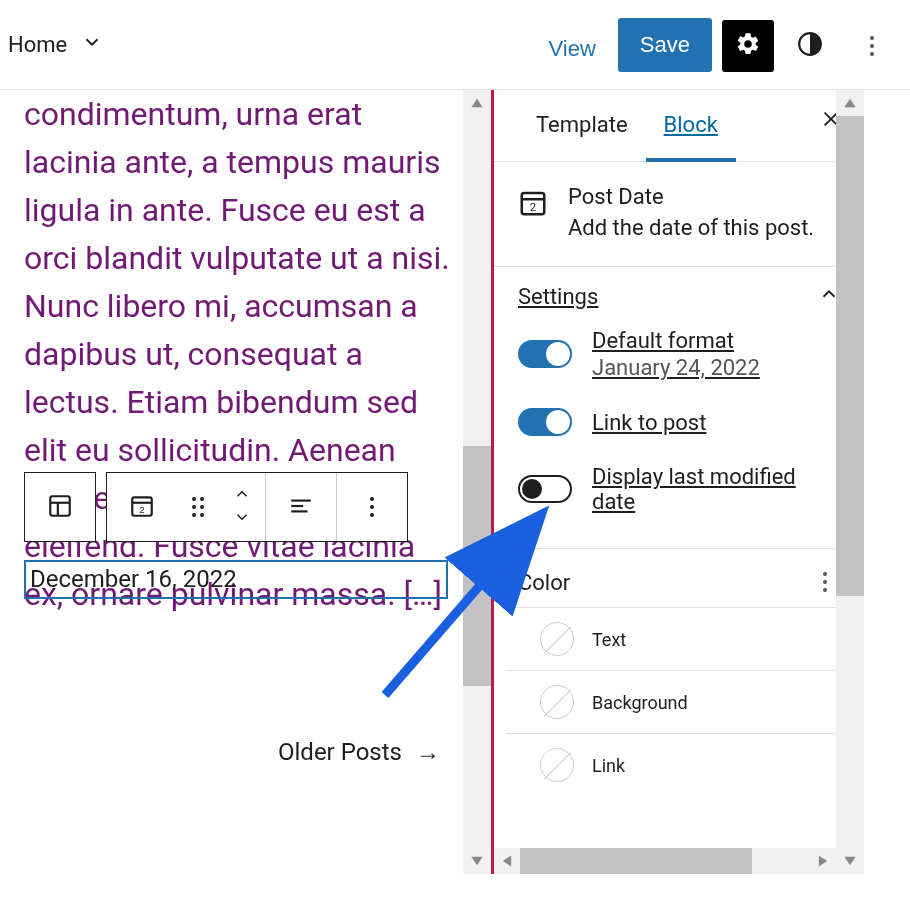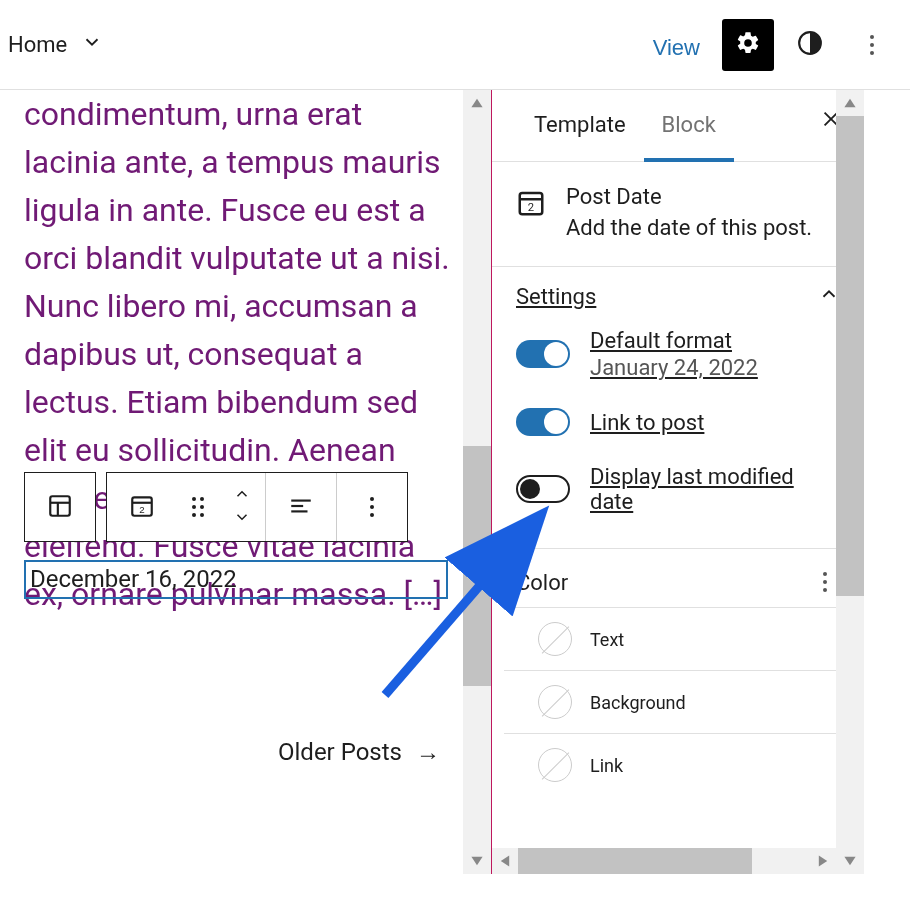--- a/index.html
+++ b/index.html
@@ -44,25 +44,25 @@
   .move-arrows svg { width:18px; height:18px; }
   .kebab { flex-direction:column; gap:4px; }
   .kebab span { width:4px; height:4px; border-radius:50%; background:#1e1e1e; }
 
   .date-field { position:absolute; left:24px; top:470px; width:424px; border:2px solid #2271b1; padding:3px 4px 4px 4px; font-size:24px; }
 
   .older-posts { position:absolute; left:278px; top:648px; font-size:24px; display:flex; align-items:center; gap:14px; cursor:pointer; }
   .older-posts .arr { font-size:24px; }
 
   
-  .sidebar { position:relative; width: 373px; height:100%; border-left:1px solid #be185d; }
+  .sidebar { position:relative; width: 373px; height:100%; border-left:3px solid #be185d; }
   .sidebar .vscroll { right:0; }
   .tabs { display:flex; align-items:center; height:72px; border-bottom:1px solid #e0e0e0; padding: 0 24px; position:relative; }
   .tab { font-size:22px; padding: 0 18px; height:100%; display:flex; align-items:center; cursor:pointer; border-bottom: 4px solid transparent; margin-bottom:-1px; }
-  .tab.active { color:#737373; border-bottom:4px solid #2271b1; }
+  .tab.active { color:#0369a1; border-bottom:4px solid #2271b1;text-decoration:underline; }
   .close-x { position:absolute; right:22px; top:18px; cursor:pointer; }
   .close-x svg { width:22px; height:22px; stroke:#1e1e1e; stroke-width:2; }
 
   .block-head { display:flex; align-items:flex-start; gap:20px; padding: 22px 24px 26px 24px; border-bottom:1px solid #e0e0e0; }
   .block-head .blk-icon { width:30px; height:30px; margin-top: 4px; }
   .block-head .title { font-size:22px; }
   .block-head .desc { font-size:22px; margin-top: 6px; }
 
   .panel-title-row { display:flex; align-items:center; justify-content:space-between; padding: 16px 24px 4px 24px; font-size:22px; }
   .chev-up svg { width:22px; height:22px; stroke:#1e1e1e; stroke-width:2; fill:none; }
@@ -106,20 +106,21 @@
   <div class="home-dd">
     <span>Home</span>
     <span class="chev-down">
       <svg viewBox="0 0 24 24">
           <polyline points="6 9 12 15 18 9"></polyline>
         </svg>
     </span>
   </div>
   <div class="topbar-right">
     <button class="btn-view">View</button>
+    <button class="btn-save">Save</button>
     <button class="icon-btn dark">
       <span>
         <svg viewBox="0 0 24 24" fill="#fff">
             <path d="M19.14,12.94a7.14,7.14,0,0,0,.05-.94,7.14,7.14,0,0,0-.05-.94l2.03-1.58a.5.5,0,0,0,.12-.64l-1.92-3.32a.5.5,0,0,0-.6-.22l-2.39.96a7.03,7.03,0,0,0-1.62-.94l-.36-2.54A.5.5,0,0,0,13.9,2h-3.8a.5.5,0,0,0-.5.42l-.36,2.54a7.03,7.03,0,0,0-1.62.94l-2.39-.96a.5.5,0,0,0-.6.22L2.71,8.48a.5.5,0,0,0,.12.64l2.03,1.58a7.14,7.14,0,0,0-.05.94,7.14,7.14,0,0,0,.05.94L2.83,14.16a.5.5,0,0,0-.12.64l1.92,3.32a.5.5,0,0,0,.6.22l2.39-.96a7.03,7.03,0,0,0,1.62.94l.36,2.54a.5.5,0,0,0,.5.42h3.8a.5.5,0,0,0,.5-.42l.36-2.54a7.03,7.03,0,0,0,1.62-.94l2.39.96a.5.5,0,0,0,.6-.22l1.92-3.32a.5.5,0,0,0-.12-.64ZM12,15.5A3.5,3.5,0,1,1,15.5,12,3.5,3.5,0,0,1,12,15.5Z"></path>
           </svg>
       </span>
     </button>
     <button class="icon-btn">
       <span>
         <svg viewBox="0 0 24 24">

